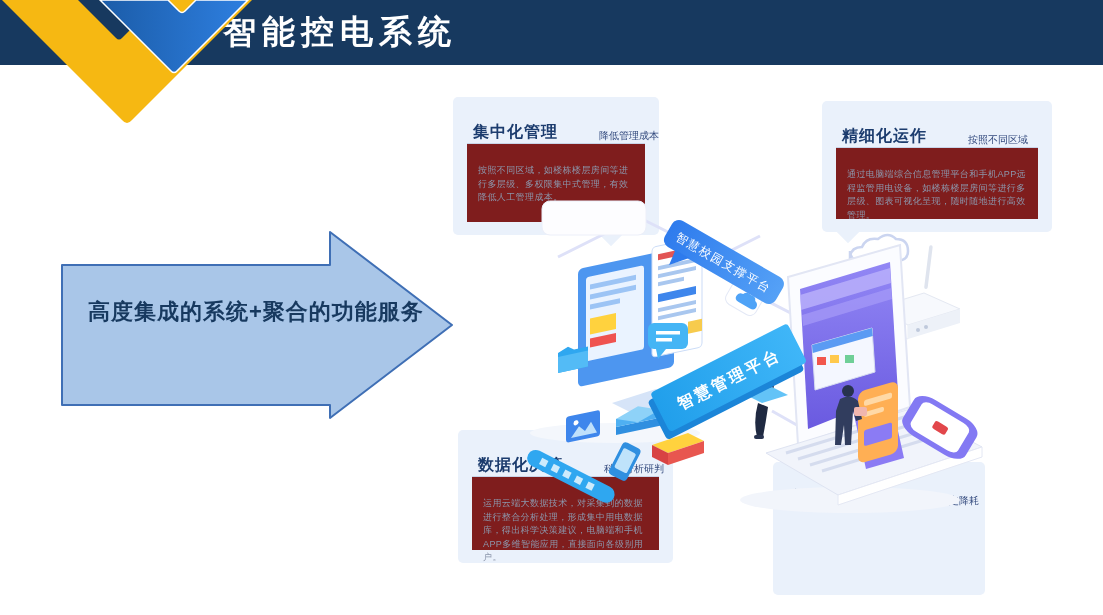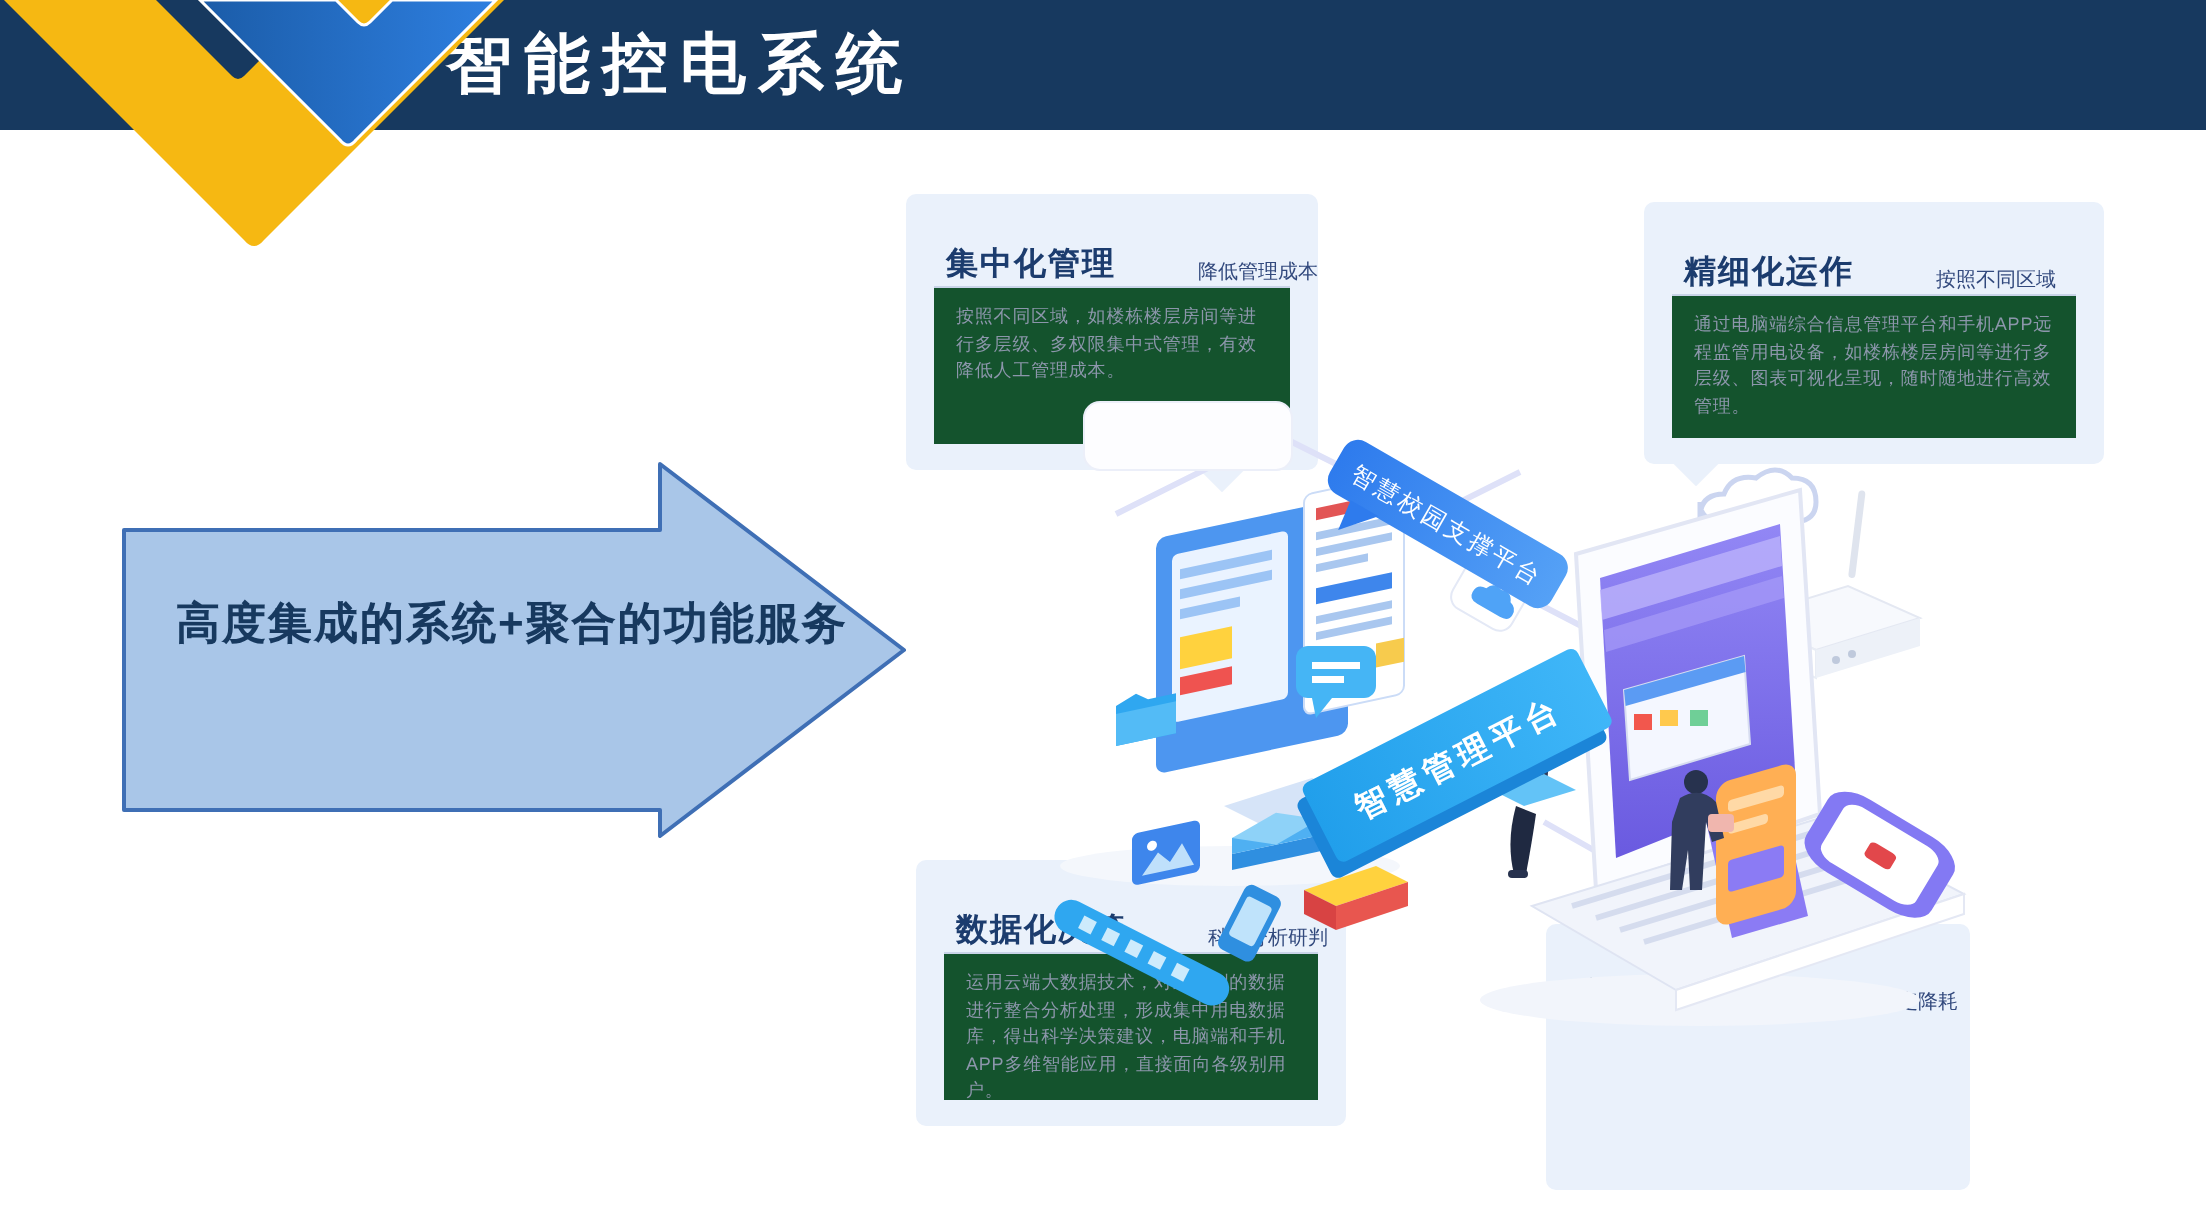--- a/index.html
+++ b/index.html
@@ -36,22 +36,22 @@
     transform:rotate(45deg);
   }
   .callout .head {
     position:absolute; top:0; left:0; right:0; height:46px;
     display:flex; align-items:flex-end; padding:15px 20px 0 20px; box-sizing:border-box;
   }
   .callout .title { font-size:16px; font-weight:bold; color:#1C3C6E; letter-spacing:1px; white-space:nowrap; }
   .callout .sub   { font-size:10px; color:#32497D; margin-left:9px; white-space:nowrap;padding-left:32px; }
   .callout .body-box {
     position:absolute; top:46px; left:14px; right:14px; bottom:13px;
-    background:#14532d; border-top:1px solid #C9D4E8;
-    padding:8px 11px; box-sizing:border-box;
+    background:#7f1d1d; border-top:1px solid #C9D4E8;
+    padding:20px 11px; box-sizing:border-box;
     font-size:9px; line-height:13.5px; color:#8C96AB; letter-spacing:0.4px;
   }
   #card-centralized { left:453px; top:97px;  width:206px; height:138px; }
   #card-centralized .tail { bottom:-7px; left:148px; }
   #card-refined     { left:822px; top:101px; width:230px; height:131px; }
   #card-refined .tail { bottom:-7px; left:16px; }
   #card-data        { left:458px; top:430px; width:215px; height:133px; }
   #card-data .tail { top:-7px; left:162px; }
   #card-intelligent { left:773px; top:462px; width:212px; height:133px; }
   #card-intelligent .tail { top:-7px; left:26px; }

